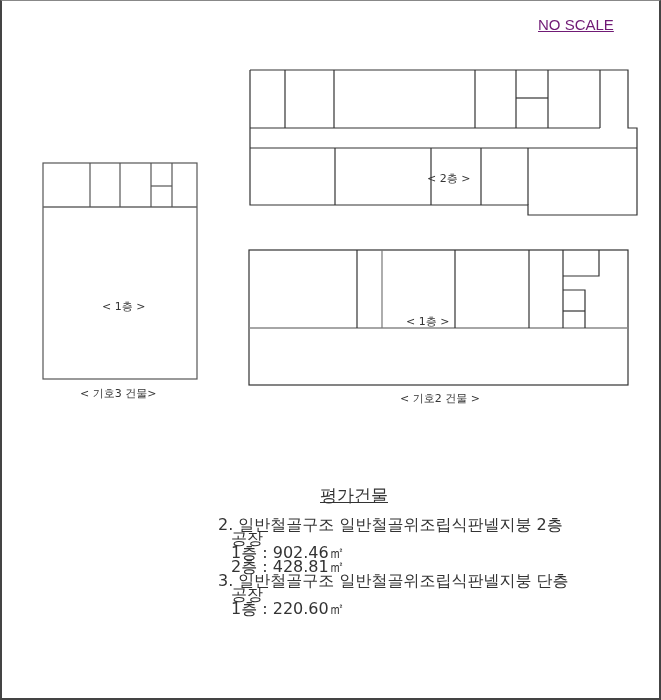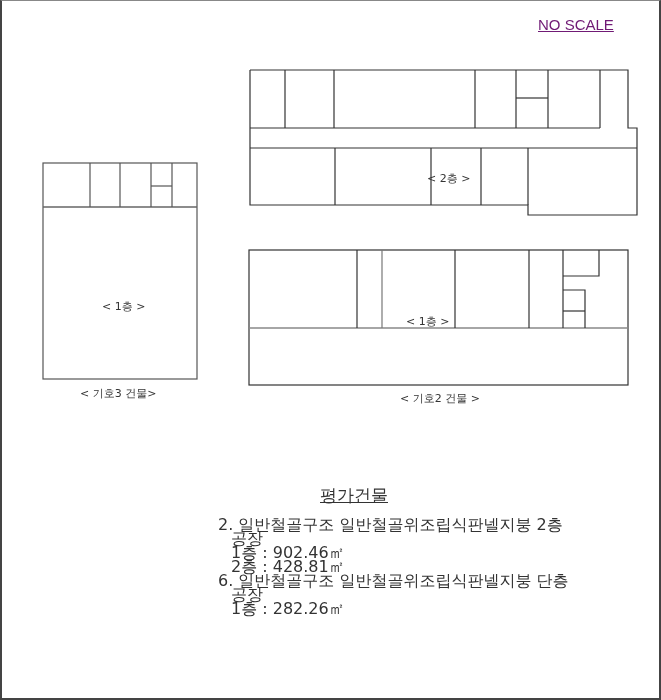--- a/index.html
+++ b/index.html
@@ -76,15 +76,15 @@
 <div class="lbl" style="left:102px; top:299px;">&lt; 1층 &gt;</div>
 <div class="lbl" style="left:80px; top:386px;">&lt; 기호3 건물&gt;</div>
 
 <div class="legend-title">평가건물</div>
 
 <div class="entry" style="top:515px;">2. 일반철골구조 일반철골위조립식판넬지붕 2층</div>
 <div class="entry sub" style="top:529px;">공장</div>
 <div class="entry sub" style="top:543px;">1층 : 902.46㎡</div>
 <div class="entry sub" style="top:557px;">2층 : 428.81㎡</div>
 
-<div class="entry" style="top:571px;">6. 일반철골구조 일반철골위조립식판넬지붕 단층</div>
+<div class="entry" style="top:571px;">3. 일반철골구조 일반철골위조립식판넬지붕 단층</div>
 <div class="entry sub" style="top:585px;">공장</div>
-<div class="entry sub" style="top:599px;">1층 : 282.26㎡</div>
+<div class="entry sub" style="top:599px;">1층 : 220.60㎡</div>
 
 </body></html>

